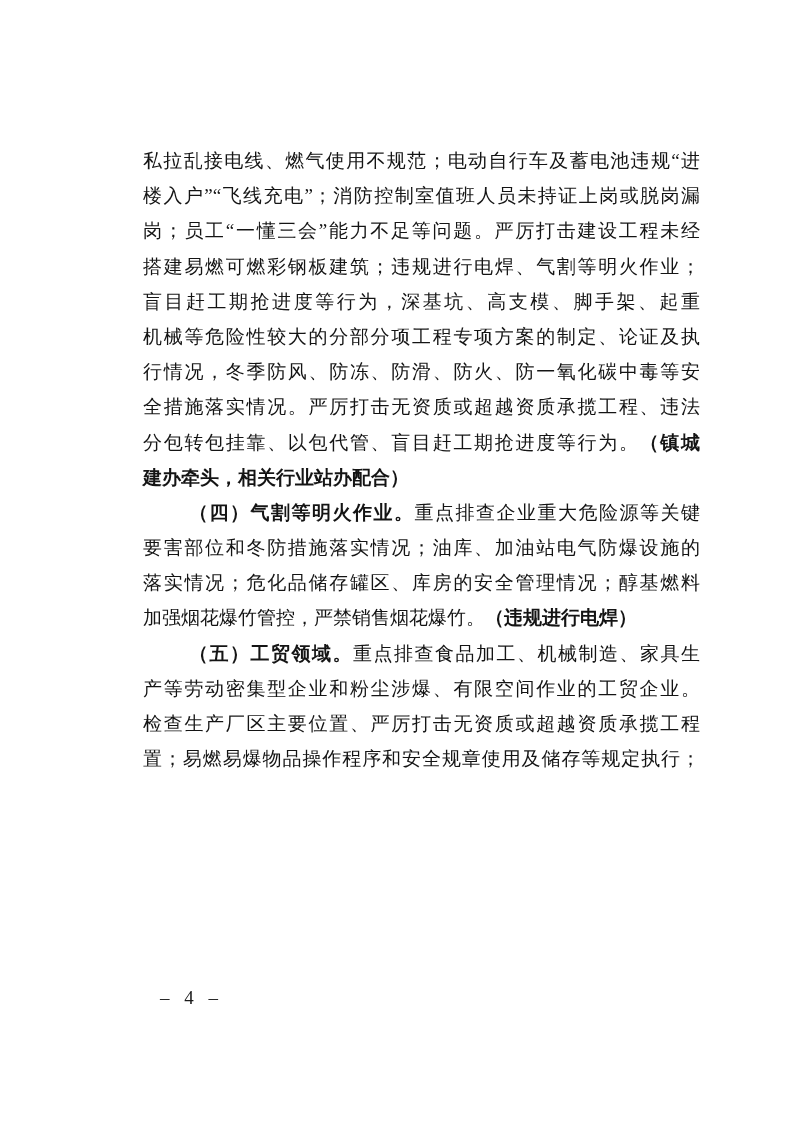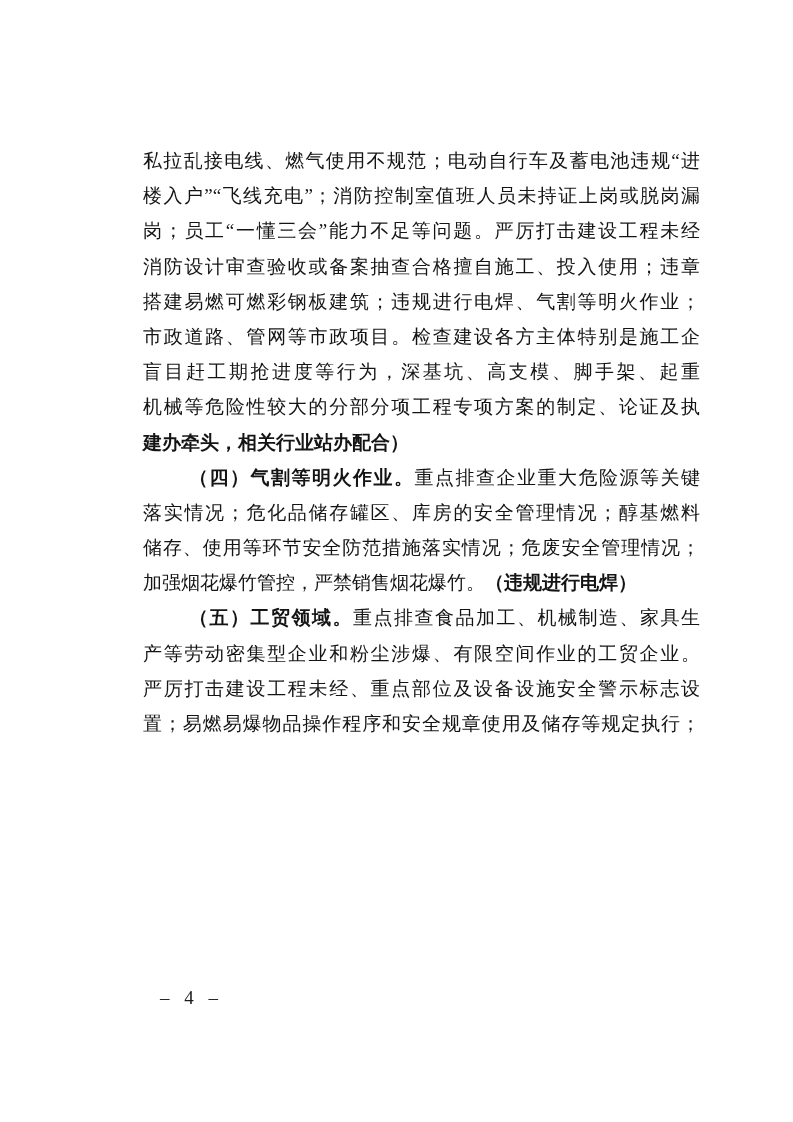--- a/index.html
+++ b/index.html
@@ -45,29 +45,30 @@
   }
 </style>
 </head>
 <body>
 
 <div class="page">
   <div class="text-block" id="text-block">
       <div class="line just"><span class="seg">私拉乱接电线、燃气使用不规范；电动自行车及蓄电池违规“进</span></div>
       <div class="line just"><span class="seg">楼入户”“飞线充电”；消防控制室值班人员未持证上岗或脱岗漏</span></div>
       <div class="line just"><span class="seg">岗；员工“一懂三会”能力不足等问题。严厉打击建设工程未经</span></div>
-      <div class="line just"><span class="seg">消防设计审查验收或备案抽查合格擅自施工、投入使用；违章</span></div>
       <div class="line just"><span class="seg">搭建易燃可燃彩钢板建筑；违规进行电焊、气割等明火作业；</span></div>
-      <div class="line just"><span class="seg">市政道路、管网等市政项目。检查建设各方主体特别是施工企</span></div>
       <div class="line just"><span class="seg">盲目赶工期抢进度等行为，深基坑、高支模、脚手架、起重</span></div>
       <div class="line just"><span class="seg">机械等危险性较大的分部分项工程专项方案的制定、论证及执</span></div>
+      <div class="line just"><span class="seg">行情况，冬季防风、防冻、防滑、防火、防一氧化碳中毒等安</span></div>
+      <div class="line just"><span class="seg">全措施落实情况。严厉打击无资质或超越资质承揽工程、违法</span></div>
+      <div class="line just"><span class="seg">分包转包挂靠、以包代管、盲目赶工期抢进度等行为。</span><span class="seg bold">（镇城</span></div>
       <div class="line"><span class="seg bold">建办牵头，相关行业站办配合）</span></div>
       <div class="line just indent"><span class="seg bold">（四）气割等明火作业。</span><span class="seg">重点排查企业重大危险源等关键</span></div>
+      <div class="line just"><span class="seg">要害部位和冬防措施落实情况；油库、加油站电气防爆设施的</span></div>
       <div class="line just"><span class="seg">落实情况；危化品储存罐区、库房的安全管理情况；醇基燃料</span></div>
-      <div class="line just"><span class="seg">储存、使用等环节安全防范措施落实情况；危废安全管理情况；</span></div>
       <div class="line"><span class="seg">加强烟花爆竹管控，严禁销售烟花爆竹。</span><span class="seg bold">（违规进行电焊）</span></div>
       <div class="line just indent"><span class="seg bold">（五）工贸领域。</span><span class="seg">重点排查食品加工、机械制造、家具生</span></div>
       <div class="line just"><span class="seg">产等劳动密集型企业和粉尘涉爆、有限空间作业的工贸企业。</span></div>
-      <div class="line just"><span class="seg">严厉打击建设工程未经、重点部位及设备设施安全警示标志设</span></div>
+      <div class="line just"><span class="seg">检查生产厂区主要位置、严厉打击无资质或超越资质承揽工程</span></div>
       <div class="line just"><span class="seg">置；易燃易爆物品操作程序和安全规章使用及储存等规定执行；</span></div>
     </div>
   <div class="page-number">– 4 –</div>
 </div>
 
 </body></html>

